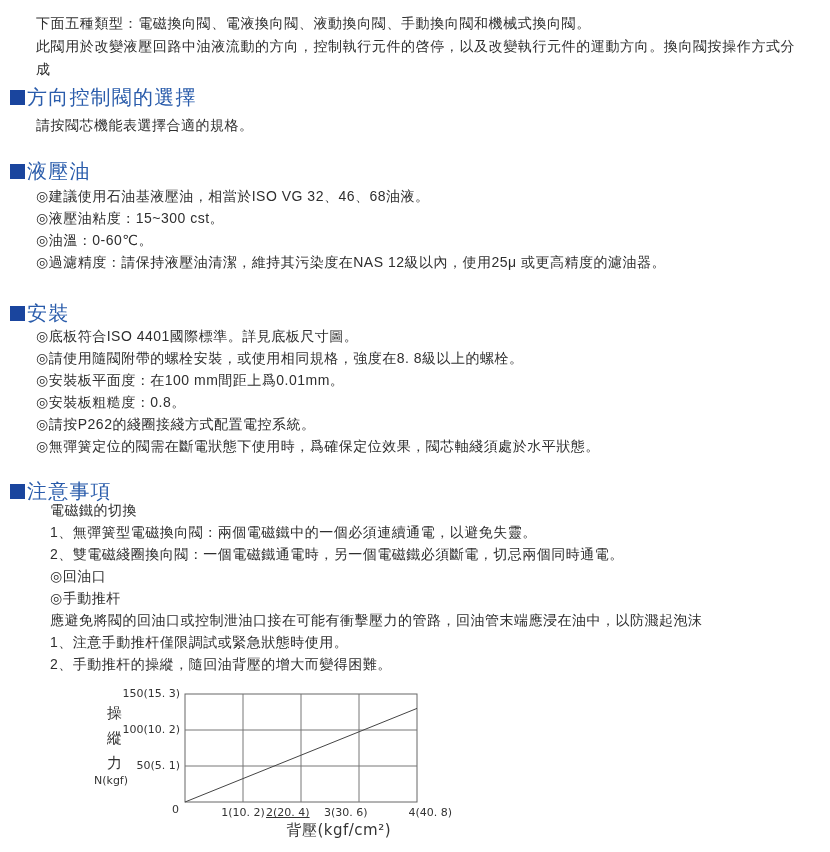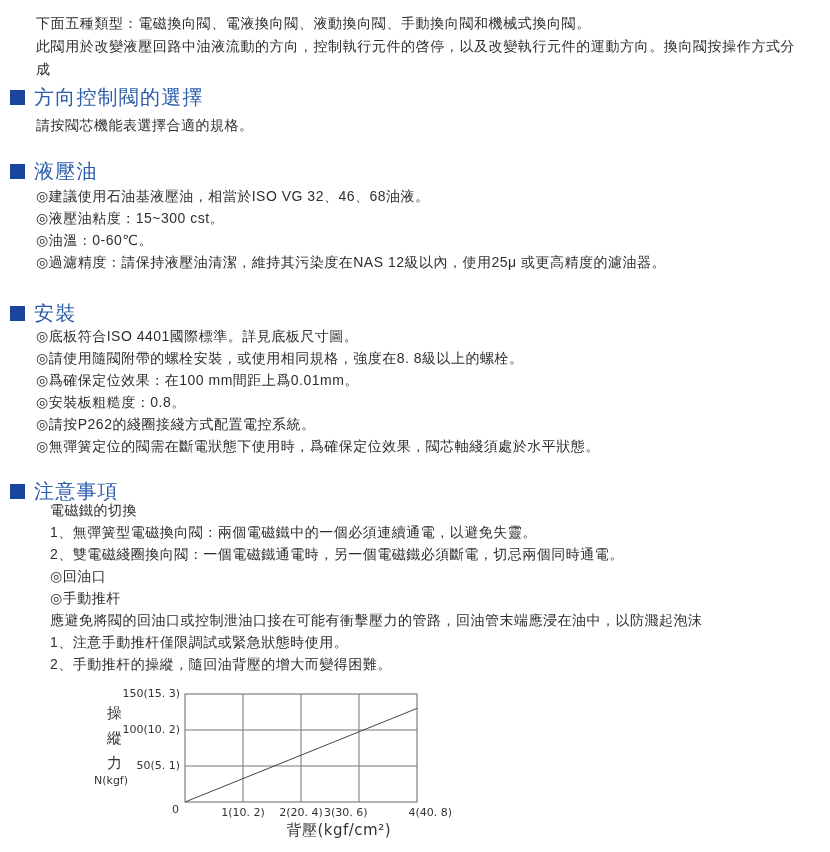--- a/index.html
+++ b/index.html
@@ -7,21 +7,21 @@
     position:relative;width:830px;height:852px;background:#ffffff;
     font-family:"Liberation Sans","DejaVu Sans",sans-serif;
     color:#2e2e2e;overflow:hidden;
   }
   .intro{
     position:absolute;left:36px;top:12px;width:766px;
     font-size:14px;line-height:23px;letter-spacing:0.6px;
   }
   .sec-head{
     position:absolute;left:10px;height:26px;
-    display:flex;align-items:center;gap:9px;
+    display:flex;align-items:center;gap:2px;
   }
   .sq{width:15px;height:15px;background:#1a459e;flex:0 0 auto;}
   .sec-title{font-size:20px;color:#2a5cab;letter-spacing:1.2px;white-space:nowrap;}
   .lines{
     position:absolute;font-size:14px;line-height:22px;
     letter-spacing:0.5px;white-space:nowrap;
   }
   #chart{position:absolute;left:90px;top:690px;width:370px;height:162px;color:#333;}
   .tick{
     position:absolute;font-size:11px;color:#333;white-space:nowrap;
@@ -57,21 +57,21 @@
     <div>◎過濾精度：請保持液壓油清潔，維持其污染度在NAS 12級以內，使用25μ 或更高精度的濾油器。</div>
   </div>
 
   <div class="sec-head" style="top:300px">
     <span class="sq"></span>
     <span class="sec-title">安裝</span>
   </div>
   <div class="lines" style="left:36px;top:325px">
     <div>◎底板符合ISO 4401國際標準。詳見底板尺寸圖。</div>
     <div>◎請使用隨閥附帶的螺栓安裝，或使用相同規格，強度在8. 8級以上的螺栓。</div>
-    <div>◎爲確保定位效果：在100 mm間距上爲0.01mm。</div>
+    <div>◎安裝板平面度：在100 mm間距上爲0.01mm。</div>
     <div>◎安裝板粗糙度：0.8。</div>
     <div>◎請按P262的綫圈接綫方式配置電控系統。</div>
     <div>◎無彈簧定位的閥需在斷電狀態下使用時，爲確保定位效果，閥芯軸綫須處於水平狀態。</div>
   </div>
 
   <div class="sec-head" style="top:478px">
     <span class="sq"></span>
     <span class="sec-title">注意事項</span>
   </div>
   <div class="lines" style="left:50px;top:499px">
@@ -90,21 +90,21 @@
         <rect x="95" y="4" width="232" height="108" fill="none" stroke="#666666" stroke-width="1"></rect>
         <line x1="153" y1="4" x2="153" y2="112" stroke="#777777" stroke-width="1"></line>
         <line x1="211" y1="4" x2="211" y2="112" stroke="#777777" stroke-width="1"></line>
         <line x1="269" y1="4" x2="269" y2="112" stroke="#777777" stroke-width="1"></line>
         <line x1="95" y1="76" x2="327" y2="76" stroke="#777777" stroke-width="1"></line>
         <line x1="95" y1="40" x2="327" y2="40" stroke="#777777" stroke-width="1"></line>
         <polyline points="95,112 327,18.39999999999999" fill="none" stroke="#444444" stroke-width="1"></polyline>
       </svg>
       <div class="tick" style="right: 281px; top: 113px;">0</div>
       <div class="tick" style="left: 118px; top: 116px; width: 70px; text-align: center;">1(10. 2)</div>
-      <div class="tick" style="left: 176px; top: 116px; width: 70px; text-align: center;">2(20. 4)</div>
+      <div class="tick" style="left: 176px; top: 116px; width: 70px; text-align: left; text-decoration: underline;">2(20. 4)</div>
       <div class="tick" style="left: 234px; top: 116px; width: 70px; text-align: left;">3(30. 6)</div>
       <div class="tick" style="left: 292px; top: 116px; width: 70px; text-align: right;">4(40. 8)</div>
       <div class="tick" style="right: 280px; top: 69px;">50(5. 1)</div>
       <div class="tick" style="right: 280px; top: 33px;">100(10. 2)</div>
       <div class="tick" style="right: 280px; top: -3px;">150(15. 3)</div>
       <div class="tick" style="font-size: 15px; left: 121px; top: 131px; width: 180px; text-align: right; letter-spacing: 0.5px;">背壓(kgf/cm²)</div>
       <div class="tick" style="font-size: 15px; left: 17px; top: 14px;">操</div>
       <div class="tick" style="font-size: 15px; left: 17px; top: 39px;">縱</div>
       <div class="tick" style="font-size: 15px; left: 17px; top: 64px;">力</div>
       <div class="tick" style="font-size: 11px; left: 4px; top: 84px;">N(kgf)</div>

